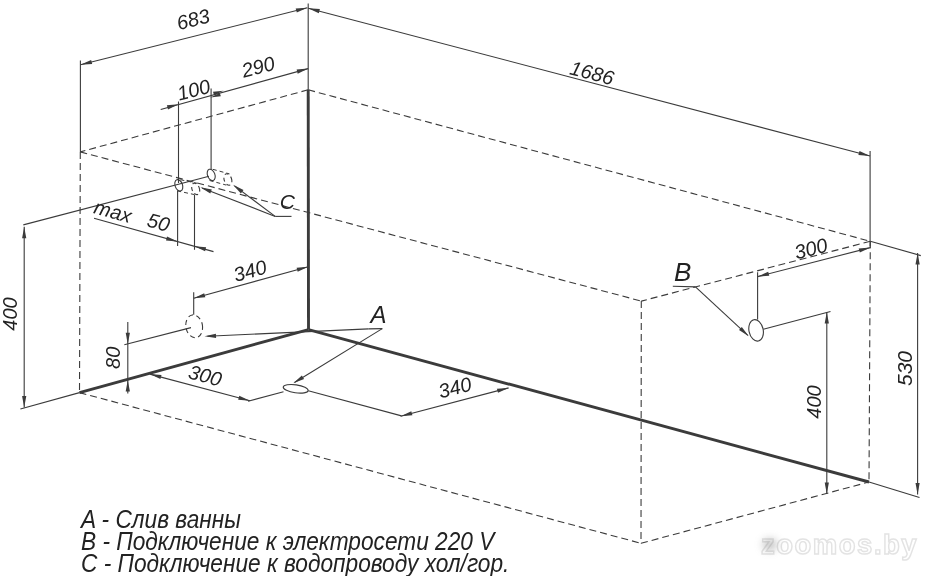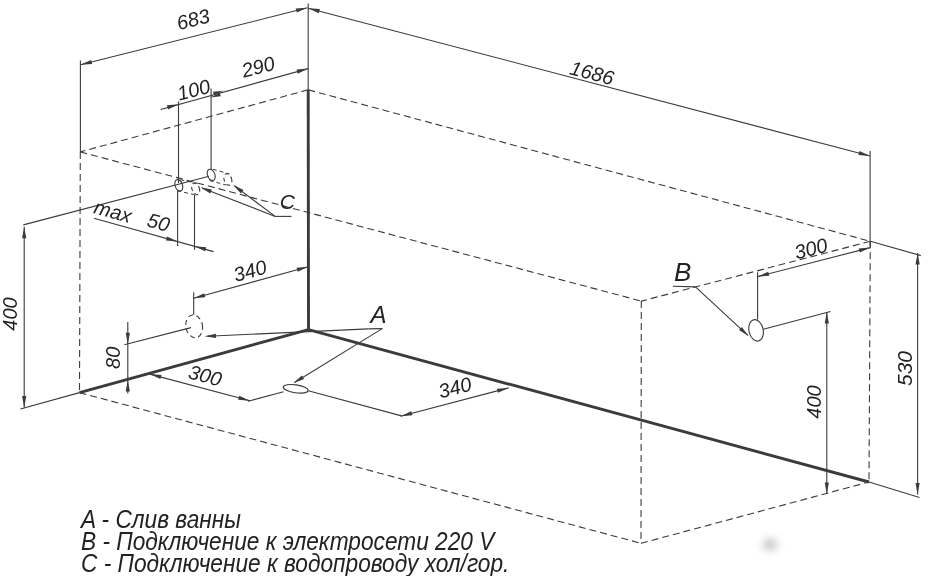--- a/index.html
+++ b/index.html
@@ -1,20 +1,21 @@
 <!DOCTYPE html>
 <html><head><meta charset="utf-8"><style>
 html,body{margin:0;padding:0;background:#ffffff;width:928px;height:576px;overflow:hidden}
 .wrap{position:relative;width:928px;height:576px;font-family:"Liberation Sans",sans-serif;filter:grayscale(1)}
 svg{position:absolute;left:0;top:0}
 svg text{font-family:"Liberation Sans",sans-serif}
 .legend{position:absolute;left:81px;top:507.5px;font-style:italic;font-size:25px;color:#222;line-height:22.4px;white-space:nowrap;transform:scaleX(0.907);transform-origin:left top}
 .wm{position:absolute;left:761px;top:529px;font-size:27.5px;font-weight:bold;color:rgba(255,255,255,0);-webkit-text-stroke:1.4px #e3e3e3;letter-spacing:1.5px}
 </style></head><body>
 <div class="wrap">
+<div class="wm">zoomos.by</div>
 <div style="position:absolute;left:763px;top:539px;width:14px;height:11px;background:#8a8a8a;border-radius:50%;filter:blur(4px);opacity:0.55"></div>
 <svg width="928" height="576" viewBox="0 0 928 576">
 <line x1="308.2" y1="89.8" x2="80.3" y2="151.9" stroke="#3b3b3b" stroke-width="1.1" stroke-dasharray="7,4"></line>
 <line x1="308.2" y1="89.8" x2="870.3" y2="241.3" stroke="#3b3b3b" stroke-width="1.1" stroke-dasharray="7,4"></line>
 <line x1="80.3" y1="151.9" x2="641.3" y2="301.1" stroke="#3b3b3b" stroke-width="1.1" stroke-dasharray="7,4"></line>
 <line x1="870.3" y1="241.3" x2="641.3" y2="301.1" stroke="#3b3b3b" stroke-width="1.1" stroke-dasharray="7,4"></line>
 <line x1="80.3" y1="151.9" x2="79.5" y2="392.6" stroke="#3b3b3b" stroke-width="1.1" stroke-dasharray="7,4"></line>
 <line x1="870.3" y1="241.3" x2="869.0" y2="482.0" stroke="#3b3b3b" stroke-width="1.1" stroke-dasharray="7,4"></line>
 <line x1="641.3" y1="301.1" x2="641.0" y2="543.3" stroke="#3b3b3b" stroke-width="1.1" stroke-dasharray="7,4"></line>
 <line x1="79.5" y1="392.6" x2="641.0" y2="543.3" stroke="#3b3b3b" stroke-width="1.1" stroke-dasharray="7,4"></line>

